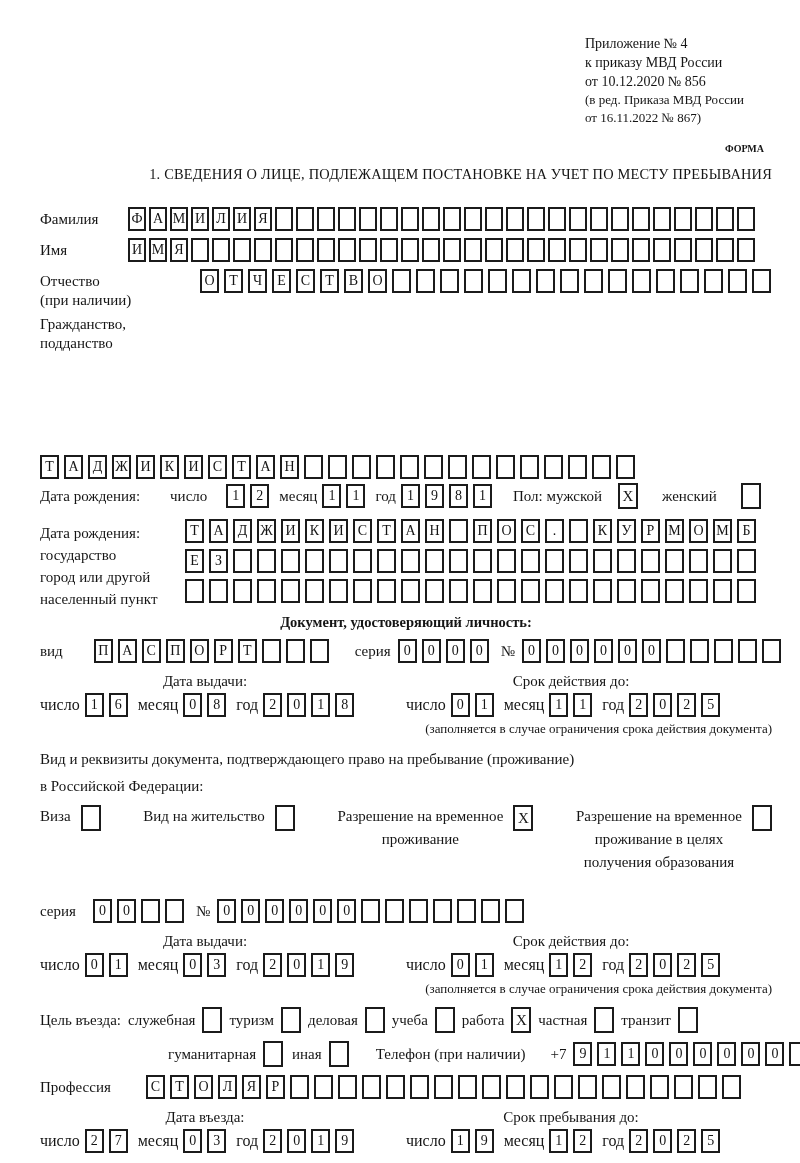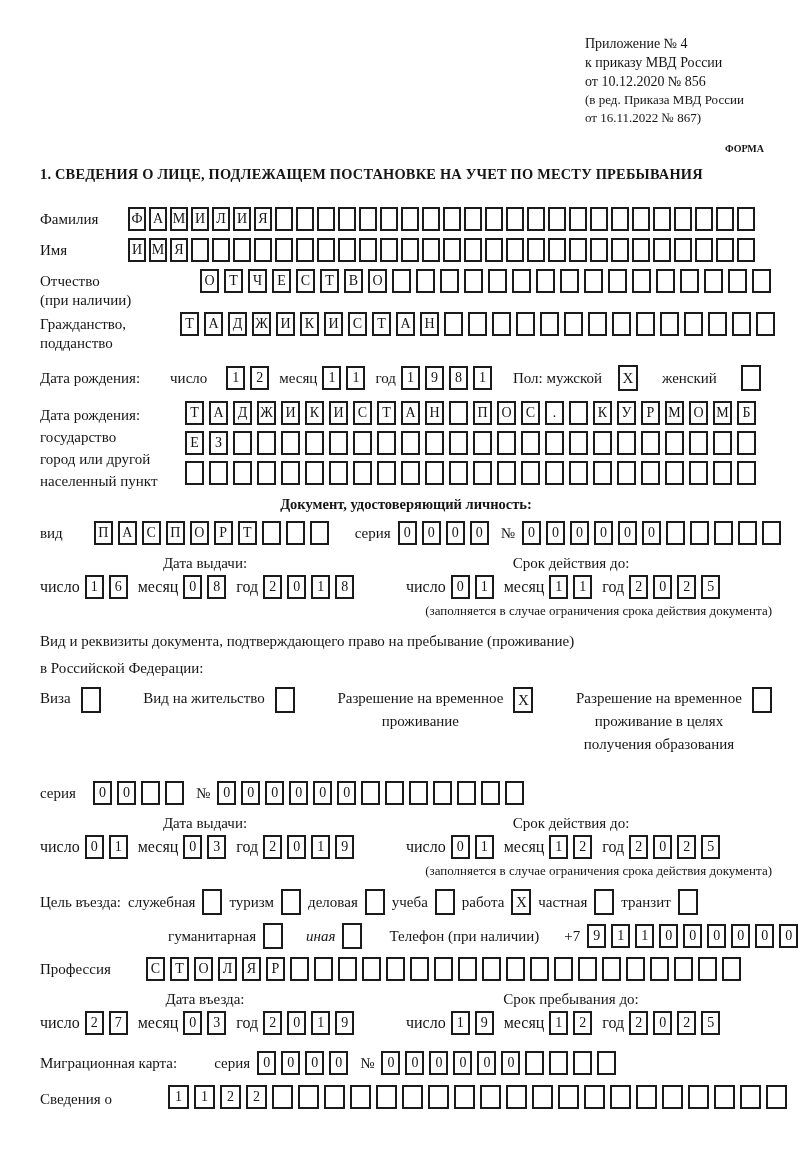--- a/index.html
+++ b/index.html
@@ -5,21 +5,21 @@
   html,body{margin:0;padding:0;background:#fff;}
   body{width:800px;height:1163px;overflow:hidden;font-family:"Liberation Serif","DejaVu Serif",serif;color:#151515;}
   .page{padding:34px 28px 0 40px;box-sizing:border-box;width:800px;}
   
   .hdr{margin-left:545px;font-size:14px;line-height:19px;}
   .hdr .small{font-size:13px;line-height:18px;}
   .forma{text-align:right;padding-right:8px;font-weight:bold;font-size:10px;margin:16px 0 12px;}
   
   .title{font-weight:bold;text-align:center;font-size:15.5px;line-height:23px;margin:4px 0 20px;}
   .title-underline{display:inline-block;width:58px;border-bottom:2px solid #333;margin-left:10px;vertical-align:baseline;height:14px;}
-  .sec-heading{font-weight:bold;font-size:14.4px;text-align:left;margin:8px 0 24px;letter-spacing:.2px;white-space:nowrap;}
+  .sec-heading{font-weight:normal;font-size:14.4px;text-align:right;margin:8px 0 24px;letter-spacing:.2px;white-space:nowrap;}
   
   .row{display:flex;align-items:flex-start;margin-bottom:7px;font-size:15px;}
   .lbl{padding-top:3px;line-height:19px;}
   .w90{flex:0 0 88px;}
   .w160{flex:0 0 160px;}
   .w140{flex:0 0 140px;}
   .w145{flex:0 0 145px;}
   .w105{flex:0 0 106px;}
   .w125{flex:0 0 128px;}
   .cells{display:flex;flex-wrap:nowrap;}
@@ -158,21 +158,21 @@
         <span class="cell"></span>
         <span class="cell"></span>
         <span class="cell"></span>
         <span class="cell"></span>
         <span class="cell"></span>
         <span class="cell"></span>
         <span class="cell"></span>
       </span>
   </div>
 
-  <div class="row" style="margin-bottom:12px;">
+  <div class="row" style="margin-bottom:4px;flex-direction:column;">
     <span class="lbl w140">
       <span>Гражданство,</span><br>
       <span>подданство</span>
     </span>
     <span class="cells wide">
         <span class="cell">Т</span>
         <span class="cell">А</span>
         <span class="cell">Д</span>
         <span class="cell">Ж</span>
         <span class="cell">И</span>
@@ -519,21 +519,21 @@
     <span class="checkbox">X</span>
     <span>частная</span>
     <span class="checkbox"></span>
     <span>транзит</span>
     <span class="checkbox"></span>
   </div>
 
   <div class="row inline-gap purpose2" style="margin-bottom:8px;">
     <span>гуманитарная</span>
     <span class="checkbox"></span>
-    <span style="margin-left:16px;font-style:italic;">иная</span>
+    <span style="margin-left:2px;">иная</span>
     <span class="checkbox"></span>
     <span style="margin-left:20px;">Телефон (при наличии)</span>
     <span style="margin-left:18px;">+7</span>
     <span class="cells wide">
         <span class="cell">9</span>
         <span class="cell">1</span>
         <span class="cell">1</span>
         <span class="cell">0</span>
         <span class="cell">0</span>
         <span class="cell">0</span>

